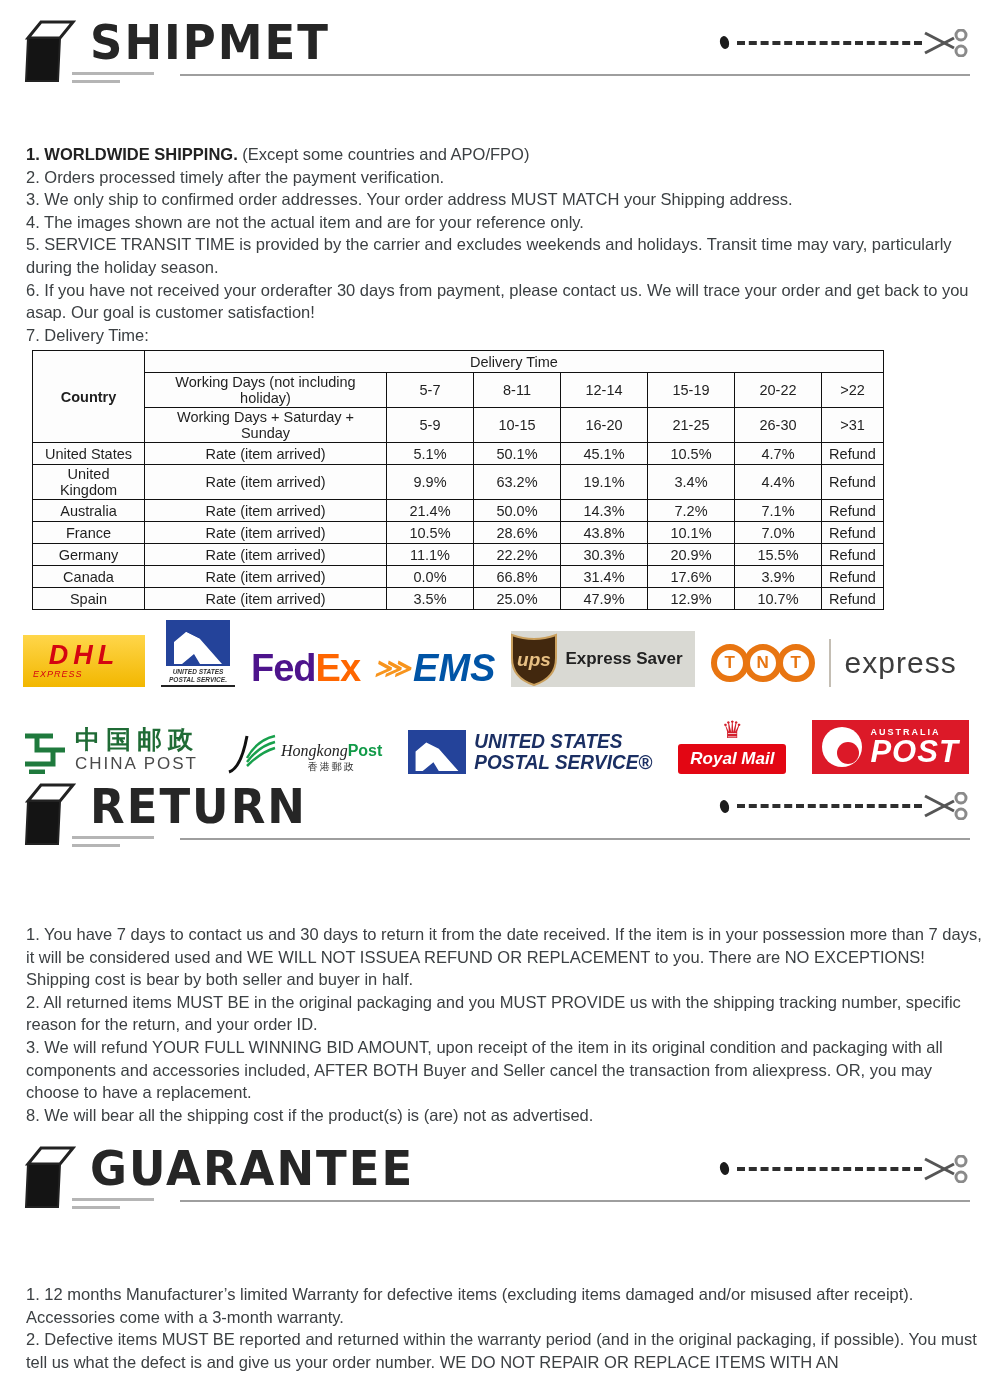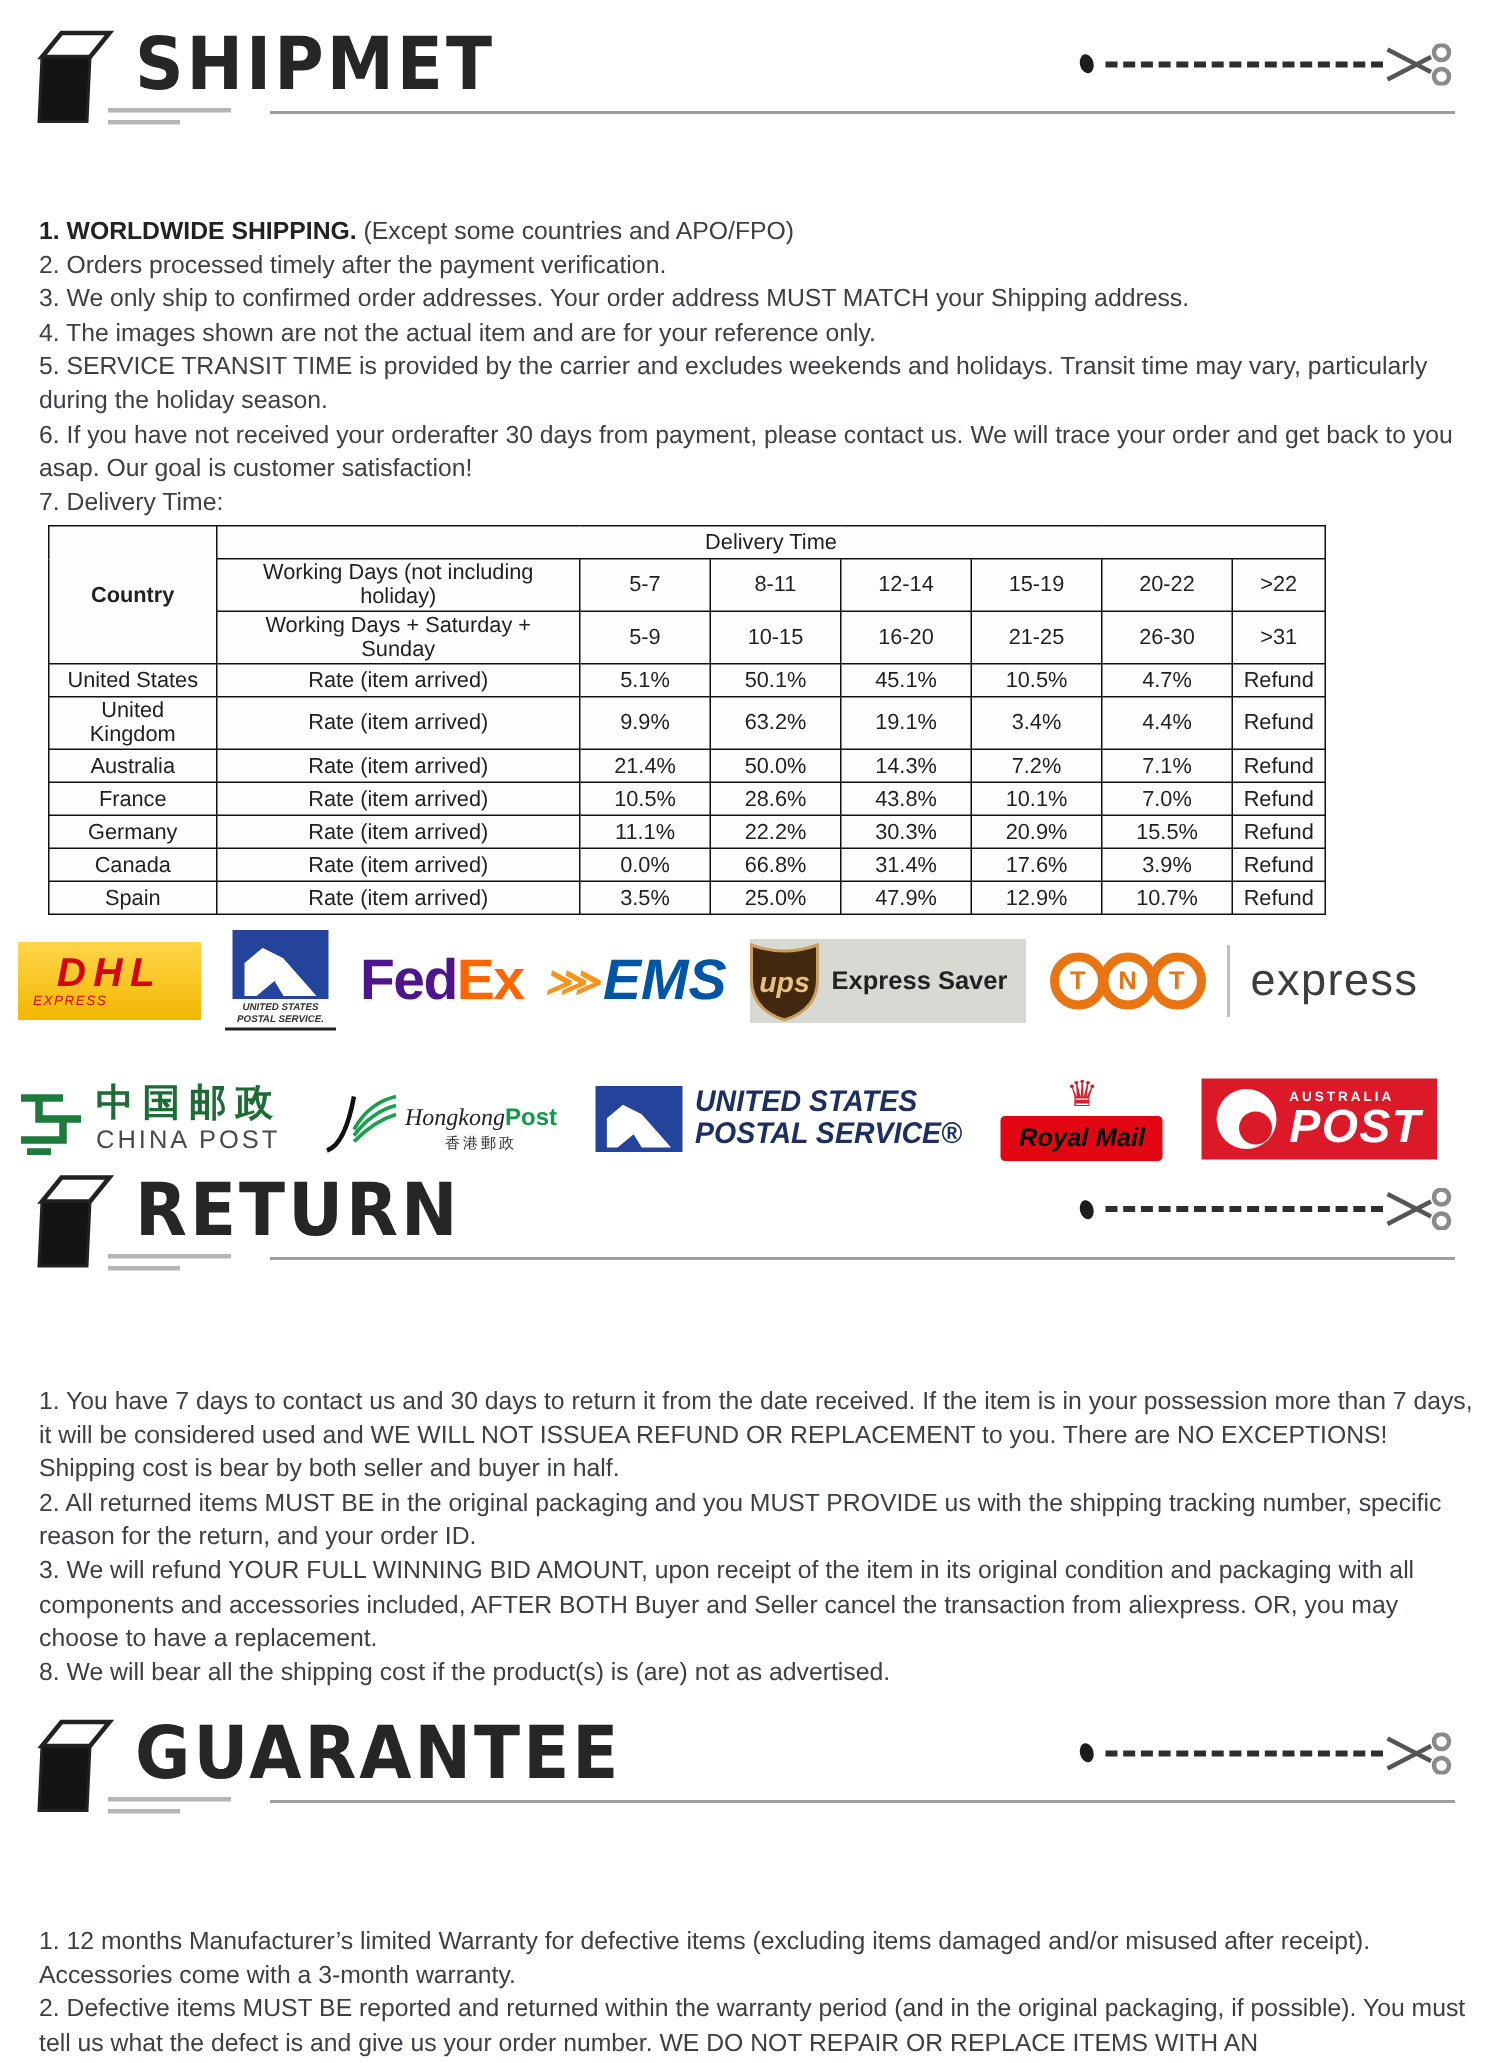--- a/index.html
+++ b/index.html
@@ -51,21 +51,21 @@
     padding: 1px 6px;
     height: 22px;
     background: #fdfdfd;
   }
   td.col-country { width: 112px; font-weight: bold; }
   td.col-label   { width: 242px; }
   td.col-num     { width: 87px; }
   td.col-refund  { width: 62px; }
 
   
-  .logo-row { display: flex; align-items: center; padding-left: 12px; }
+  .logo-row { display: flex; align-items: flex-end; padding-left: 23px; }
   .logo-row-1 { margin-top: 10px; gap: 16px; }
   .logo-row-2 { margin-top: 31px; gap: 26px; }
 
   .dhl { width: 122px; height: 52px; background: linear-gradient(#ffd64a, #f2b700); display: flex; flex-direction: column; justify-content: center; align-items: center; }
   .dhl-name { color: #d40511; font-weight: 800; font-style: italic; font-size: 27px; letter-spacing: 5px; line-height: 1; }
   .dhl-sub { color: #d40511; font-style: italic; font-size: 9px; align-self: flex-start; margin-left: 10px; letter-spacing: 1px; }
 
   .usps-badge { display: flex; flex-direction: column; align-items: center; width: 74px; }
   .usps-square { width: 64px; height: 46px; background: #24439a; display: flex; align-items: flex-end; justify-content: center; }
   .usps-sub { font-size: 6.5px; font-weight: 700; font-style: italic; color: #333; margin-top: 2px; text-align: center; line-height: 1.2; border-bottom: 2px solid #222; padding-bottom: 1px; }
@@ -105,21 +105,21 @@
   .hk-part1 { font-family: "Liberation Serif", serif; font-style: italic; color: #222; }
   .hk-part2 { color: #119a48; font-weight: 800; }
   .hk-cn { font-size: 10px; color: #333; letter-spacing: 2px; }
 
   .usps2 { display: flex; align-items: center; gap: 8px; }
   .usps2-square { width: 58px; height: 44px; background: #24439a; display: flex; align-items: flex-end; justify-content: center; }
   .usps2-text { font-style: italic; font-weight: 800; color: #1b2f63; font-size: 19px; line-height: 1.05; letter-spacing: 0; transform: scaleY(1.05); }
 
   .royal { display: flex; flex-direction: column; align-items: center; }
   .royal-crown { color: #d3202d; font-size: 24px; line-height: 1; }
-  .royal-box { background: #e30613; color: #000000; font-weight: 700; font-style: italic; font-size: 17px; padding: 5px 12px; border-radius: 3px; margin-top: 2px; white-space: nowrap; }
+  .royal-box { background: #e30613; color: #ffffff; font-weight: 700; font-style: italic; font-size: 17px; padding: 5px 12px; border-radius: 3px; margin-top: 2px; white-space: nowrap; }
 
   .auspost { background: #dc1928; height: 54px; display: flex; align-items: center; padding: 0 10px; gap: 8px; }
   .ap-circle { width: 40px; height: 40px; border-radius: 50%; background: #fff; position: relative; flex: 0 0 auto; }
   .ap-ball { position: absolute; right: 3px; bottom: 3px; width: 22px; height: 22px; border-radius: 50%; background: #dc1928; }
   .ap-text { display: flex; flex-direction: column; align-items: flex-start; }
   .ap-top { color: #fff; font-size: 9px; font-weight: 700; letter-spacing: 2px; }
   .ap-name { color: #fff; font-size: 31px; font-weight: 800; font-style: italic; line-height: 0.95; letter-spacing: 1px; }
 </style>
 </head>
 <body>

